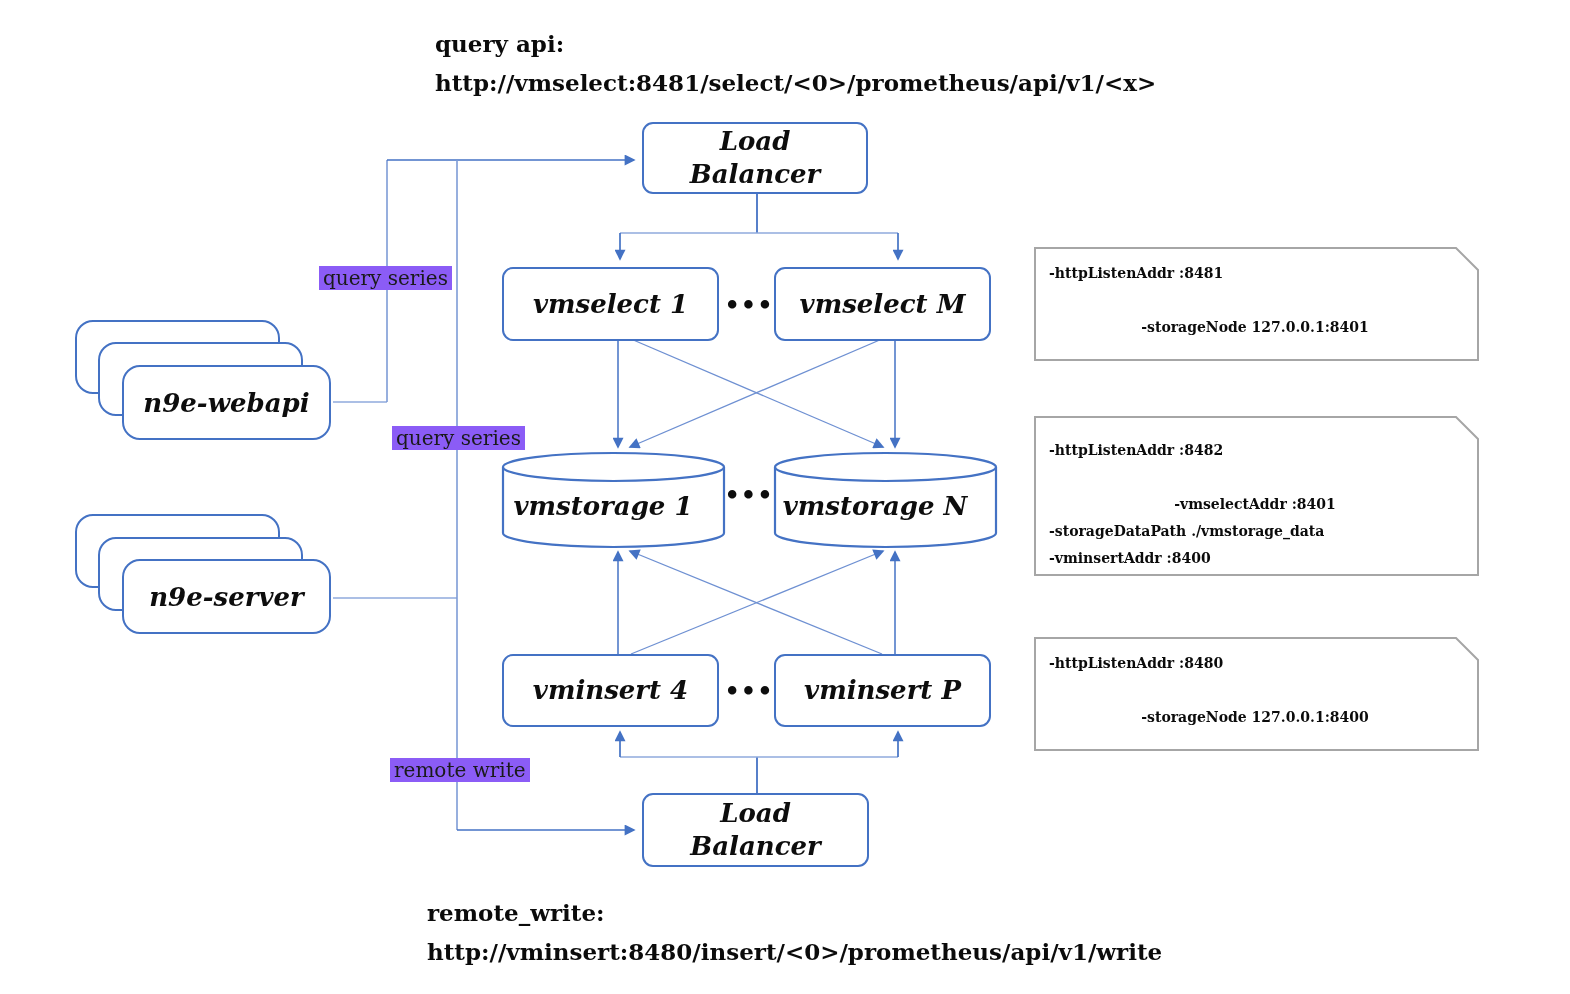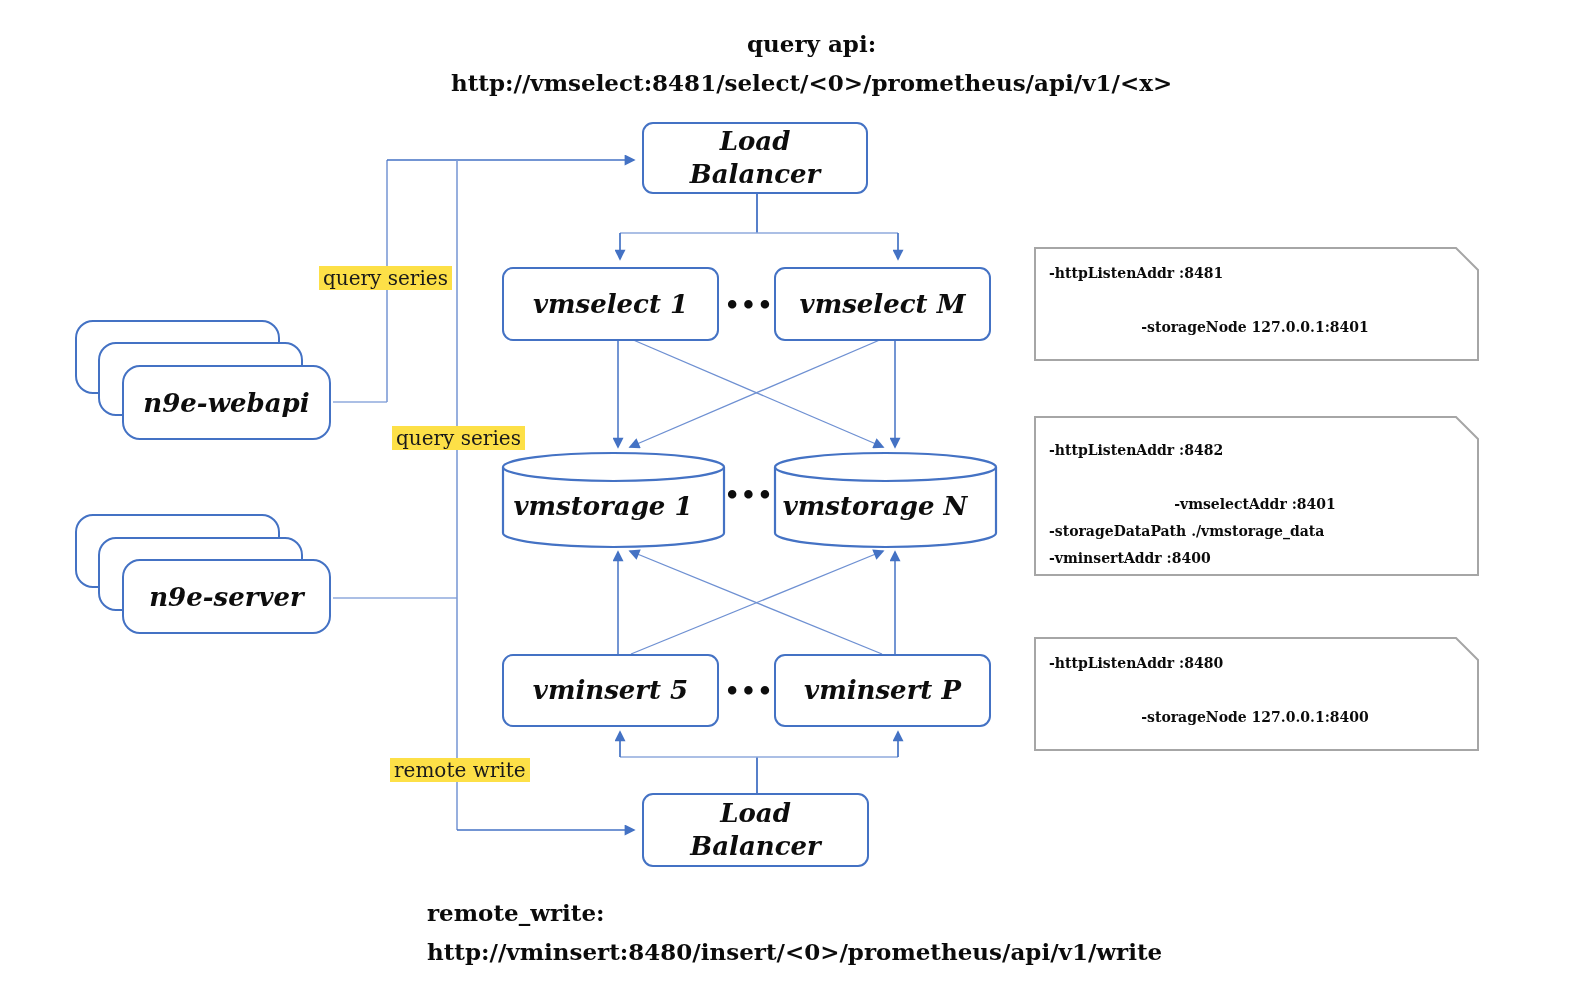--- a/index.html
+++ b/index.html
@@ -39,21 +39,21 @@
     display:flex; align-items:center; justify-content:center;
     font-weight:bold; font-style:italic; font-size:26px; color:#0d0d0d;
   }
   
   .dots {
     position:absolute; width:54px; text-align:center; z-index:2;
     font-weight:bold; font-size:24px; letter-spacing:1px; color:#0d0d0d;
   }
   
   .edge-label {
-    position:absolute; z-index:3; background:#fde047; padding:0 4px;
+    position:absolute; z-index:3; background:#8b5cf6; padding:0 4px;
     font-size:20px; color:#1a1a1a; white-space:nowrap;
   }
   
   .anno {
     position:absolute; z-index:2; font-weight:bold; font-size:23px;
     line-height:39px; color:#0b0b0b; white-space:nowrap;
   }
   
   .note-text {
     position:absolute; z-index:2; width:412px; font-weight:bold;
@@ -109,21 +109,21 @@
     <g>
       <path d="M775,467 A110.5,14 0 0 1 996,467 V533 A110.5,14 0 0 1 775,533 Z" fill="#fff" stroke="#4472C4" stroke-width="2.2"></path>
       <path d="M775,467 A110.5,14 0 0 0 996,467" fill="none" stroke="#4472C4" stroke-width="2.2"></path>
     </g>
 
     <path d="M1035,248 H1456 L1478,270 V360 H1035 Z" fill="#fff" stroke="#A6A6A6" stroke-width="2"></path>
     <path d="M1035,417 H1456 L1478,439 V575 H1035 Z" fill="#fff" stroke="#A6A6A6" stroke-width="2"></path>
     <path d="M1035,638 H1456 L1478,660 V750 H1035 Z" fill="#fff" stroke="#A6A6A6" stroke-width="2"></path>
   </svg>
 
-  <div class="anno" style="left:451px; top:24px;text-align:center;">
+  <div class="anno" style="left:435px; top:24px;">
     <div>query api:</div>
     <div>http://vmselect:8481/select/&lt;0&gt;/prometheus/api/v1/&lt;x&gt;</div>
   </div>
   <div class="anno" style="left:427px; top:893px;">
     <div>remote_write:</div>
     <div>http://vminsert:8480/insert/&lt;0&gt;/prometheus/api/v1/write</div>
   </div>
 
   <div class="node lb-top">
     <span>Load</span>
@@ -144,21 +144,21 @@
 
   <div class="cyl-label" style="left:502px; top:470px;">
     <span>vmstorage 1</span>
   </div>
   <div class="dots" style="left:722px; top:480px;">•••</div>
   <div class="cyl-label" style="left:774px; top:470px;">
     <span>vmstorage N</span>
   </div>
 
   <div class="node vminsert-1">
-    <span>vminsert 5</span>
+    <span>vminsert 4</span>
   </div>
   <div class="dots" style="left:722px; top:676px;">•••</div>
   <div class="node vminsert-p">
     <span>vminsert P</span>
   </div>
 
   <div class="stack-box" style="left:75px;  top:320px;"></div>
   <div class="stack-box" style="left:98px;  top:342px;"></div>
   <div class="stack-box stack-front" style="left:122px; top:365px;">
     <span>n9e-webapi</span>

